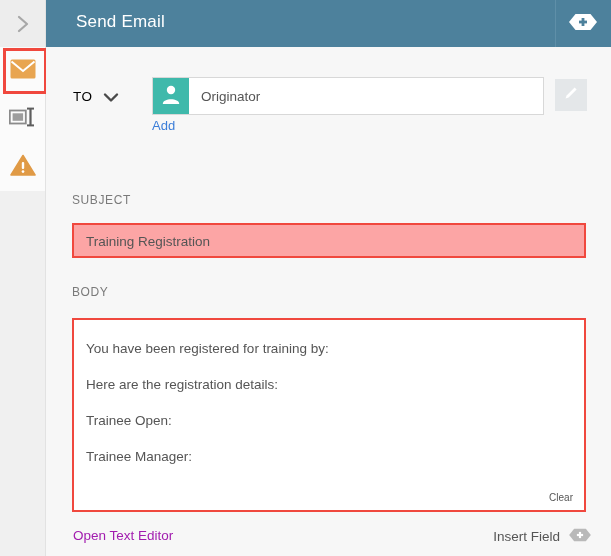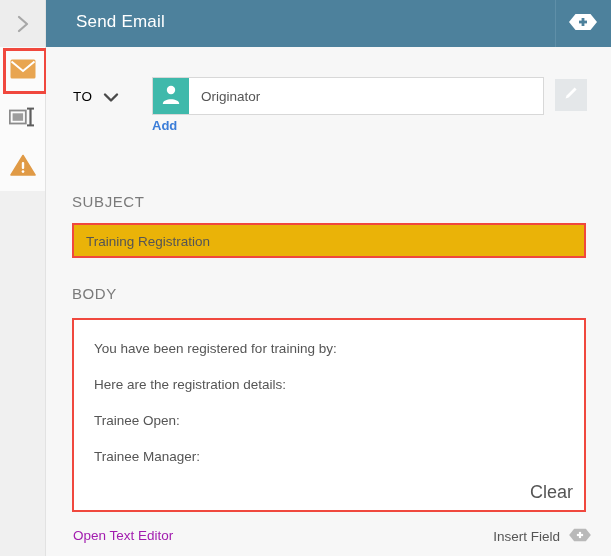--- a/index.html
+++ b/index.html
@@ -177,53 +177,52 @@
     font-size: 13.5px;
     color: #555555;
   }
   .add-link {
     position: absolute;
     left: 106px;
     top: 41px;
     font-size: 13px;
     color: #3b7dd8;
     cursor: pointer;
-    font-weight: bold;
   }
   .edit-btn {
     position: absolute;
     left: 509px;
     top: 2px;
     width: 32px;
     height: 32px;
     background: #e4e7e9;
     display: flex;
     align-items: center;
     justify-content: center;
     cursor: pointer;
   }
 
   
   .field-label {
     position: absolute;
-    font-size: 15px;
+    font-size: 12px;
     color: #7a7a7a;
     letter-spacing: 0.6px;
   }
   #subject-label { left: 26px; top: 146px; }
   #body-label    { left: 26px; top: 238px; }
 
   
   .subject-box {
     position: absolute;
     left: 26px;
     top: 176px;
     width: 514px;
     height: 35px;
-    background: #eab308;
+    background: #fca5a5;
     border: 2px solid #f0483e;
     box-sizing: border-box;
   }
   .subject-value {
     position: absolute;
     left: 12px;
     top: 9px;
     font-size: 13.5px;
     color: #555555;
   }
@@ -237,33 +236,32 @@
     height: 194px;
     background: #ffffff;
     border: 2px solid #f0483e;
     box-sizing: border-box;
   }
   .body-lines {
     position: absolute;
     left: 12px;
     top: 11px;
     right: 23px;
-    margin-left: 8px;
   }
   .body-line {
     font-size: 13.5px;
     color: #555555;
     line-height: 36px;
     white-space: pre;
   }
   .clear-link {
     position: absolute;
     right: 11px;
     bottom: 7px;
-    font-size: 18px;
+    font-size: 10px;
     color: #555555;
     cursor: pointer;
     margin-left: 16px;
   }
 
   
   .footer {
     position: absolute;
     left: 0;
     top: 472px;

